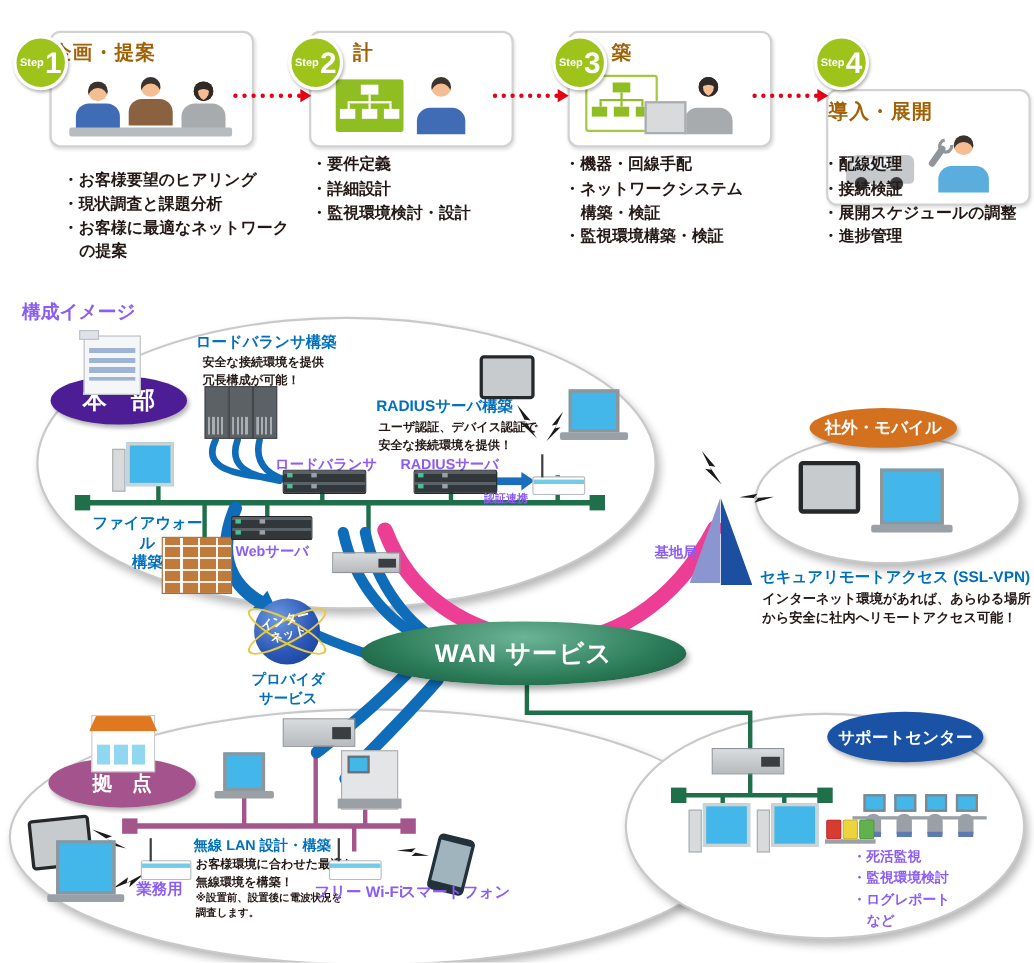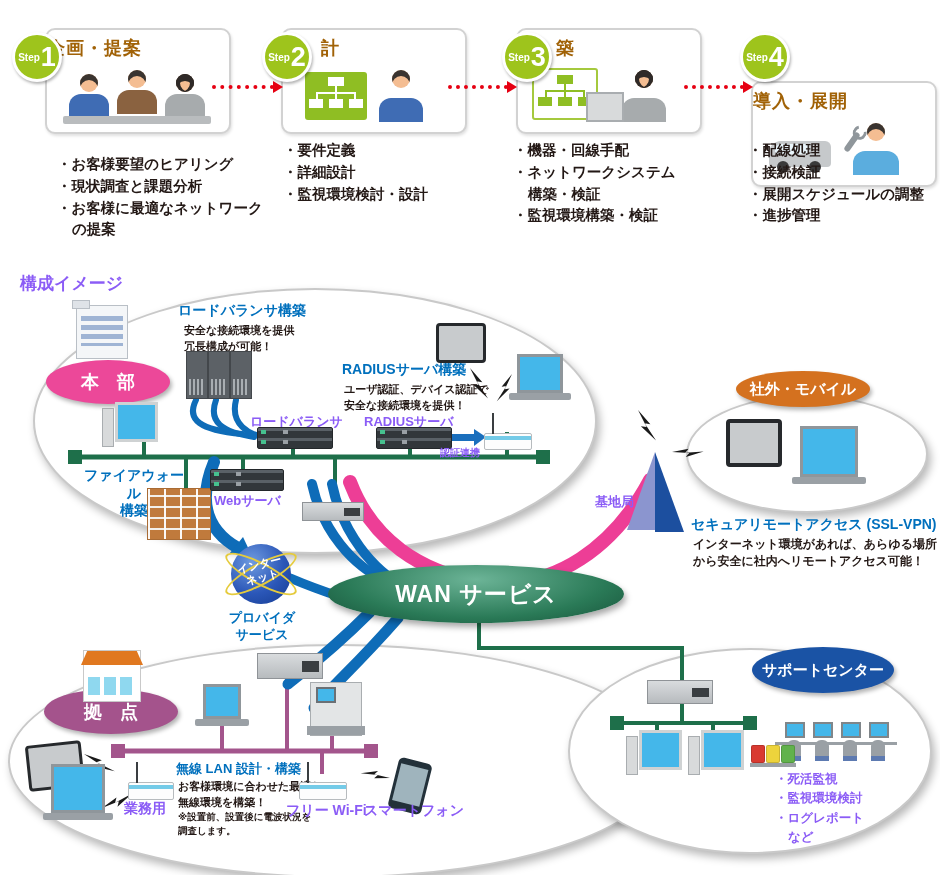--- a/index.html
+++ b/index.html
@@ -250,21 +250,21 @@
       <use href="#bolt" transform="translate(470,368) scale(0.95)"></use>
       <use href="#bolt" transform="translate(512,374) scale(-0.8,0.85)"></use>
       <use href="#bolt" transform="translate(638,410) scale(0.95)"></use>
       <use href="#bolt" transform="translate(672,452) rotate(-60) scale(0.85)"></use>
       <use href="#bolt" transform="translate(84,754) rotate(-30) scale(0.95)"></use>
       <use href="#bolt" transform="translate(102,808) rotate(-85) scale(0.9)"></use>
       <use href="#bolt" transform="translate(390,778) rotate(130) scale(0.8)"></use>
     </g>
   </svg>
 
-  <div class="pill" style="left:46px;top:360px;width:124px;height:44px;background:#ec4899;font-size:18px;">本　部</div>
+  <div class="pill" style="left:46px;top:342px;width:124px;height:44px;background:#4c1d95;font-size:22px;">本　部</div>
   <div class="dev bld" style="left:76px;top:305px;width:50px;height:52px;"></div>
 
   <div class="h-blue" style="left:178px;top:302px;font-size:14px;">ロードバランサ構築</div>
   <div class="t-sm" style="left:184px;top:323px;">
     <div>安全な接続環境を提供</div>
     <div>冗長構成が可能！</div>
   </div>
   <div class="dev" style="left:186px;top:351px;width:66px;height:47px;">
     <div class="tower" style="left:0;"></div>
       <div class="tower" style="left:22px;"></div>

